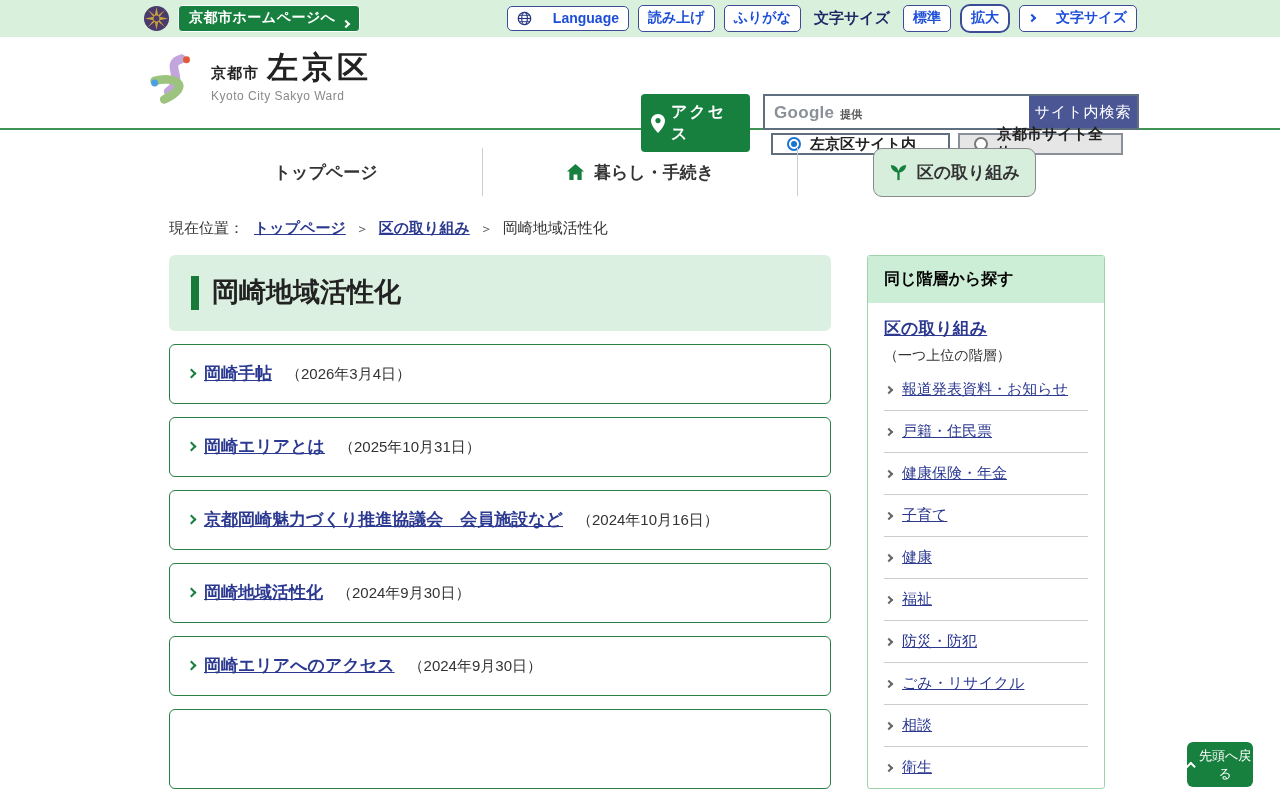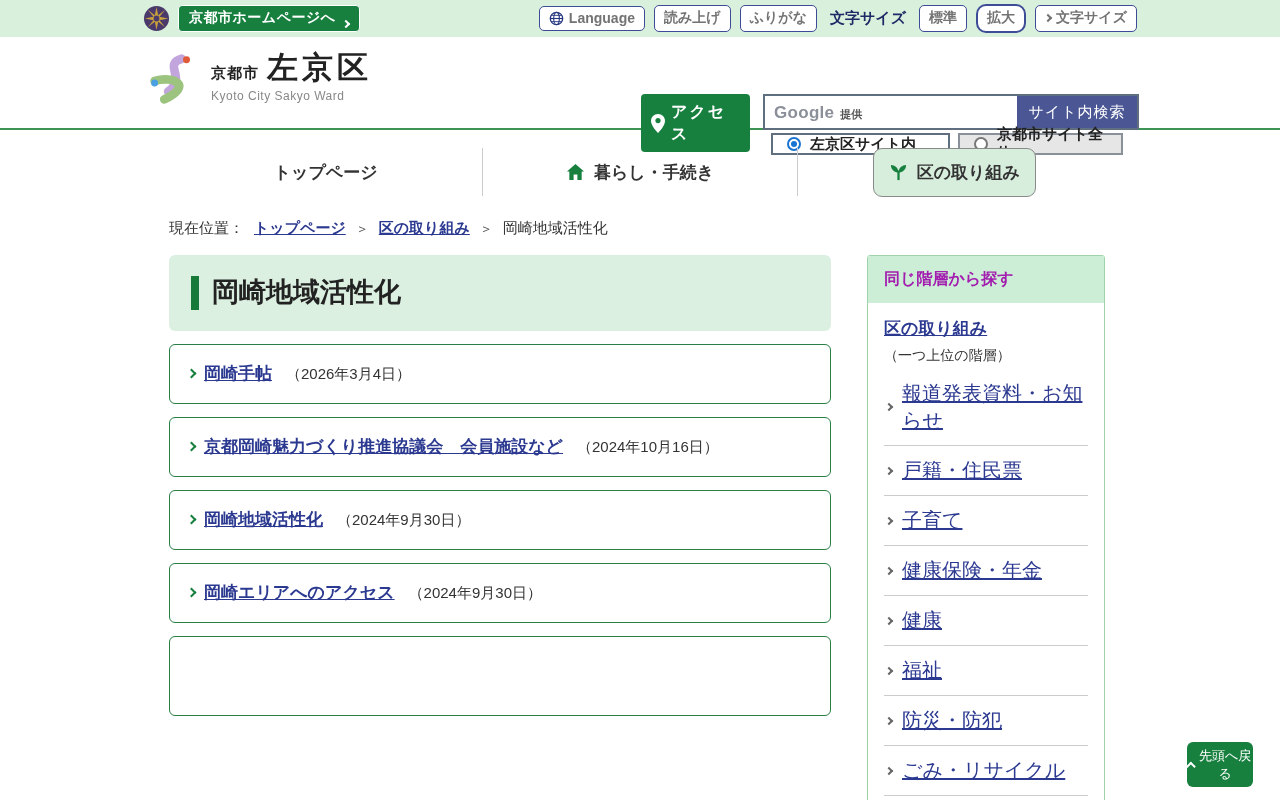--- a/index.html
+++ b/index.html
@@ -17,23 +17,23 @@
   }
   .tb-left { display:flex; align-items:center; gap:8px; }
   .tb-right { display:flex; align-items:center; gap:9px; }
   .emblem { width:27px; height:27px; display:block; }
   .home-btn {
     background:#17803f; color:#fff; border:1px solid #fff; border-radius:4px;
     font-size:14px; padding:3px 10px 4px; display:inline-flex; align-items:flex-end; gap:7px;
     cursor:pointer; font-weight:bold; letter-spacing:.5px;
   }
   .tb-btn {
-    background:#fff; border:1px solid #3d4c96; border-radius:5px; color:#737373;
+    background:#fff; border:1px solid #3d4c96; border-radius:5px; color:#1d4ed8;
     font-size:14px; font-weight:bold; padding:3px 9px 4px; display:inline-flex;
-    align-items:center; gap:5px; cursor:pointer;
+    align-items:center; gap:21px; cursor:pointer;
   }
   .tb-btn.strong { border-width:2px;border-radius:10px; }
   .tb-label { font-size:15px; font-weight:bold; color:#1d2a66; margin:0 4px; }
   .chev { display:inline-block; width:6px; height:6px; border-top:2px solid currentColor;
     border-right:2px solid currentColor; transform:rotate(45deg); }
   .chev.white { border-color:#fff; }
   .globe { width:15px; height:15px; }
   
   .header {
     position:absolute; top:37px; left:0; width:1280px; height:93px;
@@ -60,21 +60,21 @@
   .search-field input {
     width:100%; height:100%; border:none; outline:none; font-size:15px; padding:0 8px;
     font-family:inherit; background:transparent; position:relative; z-index:2;
   }
   .search-brand {
     position:absolute; left:9px; top:7px; z-index:1; display:flex; align-items:baseline; gap:6px;
   }
   .g-logo { font-size:17px; color:#8a8f98; font-weight:bold; letter-spacing:.3px; }
   .g-teikyo { font-size:11px; color:#555; font-weight:bold; }
   .search-btn {
-    width:120px; background:#4b5795; color:#fff; border:none; font-size:15px;
+    width:108px; background:#4b5795; color:#fff; border:none; font-size:15px;
     cursor:pointer; font-family:inherit; letter-spacing:1px;
   }
   .radio-row { display:flex; gap:8px; margin-top:3px; padding-left:8px; }
   .radio-opt {
     height:22px; display:flex; align-items:center; gap:9px; font-size:15px; font-weight:bold;
     color:#222; padding:0 14px; cursor:pointer;
   }
   .radio-opt.sel { background:#fff; border:2px solid #5f6f80; width:179px; }
   .radio-opt.unsel { background:#e6e6e6; border:2px solid #8a9099; width:165px; }
   .rb { width:14px; height:14px; border-radius:50%; background:#fff; position:relative; flex:0 0 auto; }
@@ -118,26 +118,26 @@
   .card-chev { display:inline-block; width:7px; height:7px; border-top:2.5px solid #17803f;
     border-right:2.5px solid #17803f; transform:rotate(45deg); margin-right:9px; position:relative; top:-2px; }
   .card-link { color:#2b3990; font-weight:bold; text-decoration:underline; cursor:pointer; }
   .card-date { color:#333; font-size:15px; margin-left:14px; font-weight:normal; white-space:nowrap; }
   .link-card.partial { height:80px; }
   
   .sidebar {
     position:absolute; left:867px; top:255px; width:238px; background:#fff;
     border:1px solid #9fd4ab; border-radius:3px;
   }
-  .sb-head { background:#cdeed6; padding:13px 16px; font-size:16px; font-weight:bold; color:#a21caf; }
+  .sb-head { background:#cdeed6; padding:13px 16px; font-size:16px; font-weight:bold; color:#000000; }
   .sb-body { padding:14px 16px 0; }
   .sb-parent { font-size:17px; font-weight:bold; color:#2b3990; text-decoration:underline; cursor:pointer; }
   .sb-note { font-size:14px; color:#333; margin:7px 0 4px; }
   .sb-list { list-style:none; }
-  .sb-item { display:flex; align-items:center; gap:10px; padding:11px 2px; font-size:20px; cursor:pointer; }
+  .sb-item { display:flex; align-items:center; gap:10px; padding:11px 2px; font-size:15px; cursor:pointer; }
   .sb-item + .sb-item { border-top:1px solid #ccc; }
   .sb-chev { display:inline-block; width:6px; height:6px; border-top:2px solid #666;
     border-right:2px solid #666; transform:rotate(45deg); flex:0 0 auto; }
   .sb-link { color:#2b3990; text-decoration:underline; }
   
   .back-top {
     position:absolute; right:27px; bottom:13px; width:66px; height:45px;
     background:#17803f; border:none; border-radius:6px; color:#fff; cursor:pointer;
     display:flex; flex-direction:row; align-items:center; justify-content:center; gap:3px;
     font-size:13px; font-family:inherit;
@@ -288,20 +288,23 @@
   <div class="page-title-box">
     <h1 class="page-title">岡崎地域活性化</h1>
   </div>
 
   <div>
 
       <div class="link-card">
         <span class="card-chev"></span><a class="card-link">岡崎手帖</a><span class="card-date">（2026年3月4日）</span>
       </div>
 
+      <div class="link-card">
+        <span class="card-chev"></span><a class="card-link">岡崎エリアとは</a><span class="card-date">（2025年10月31日）</span>
+      </div>
 
 
       <div class="link-card">
         <span class="card-chev"></span><a class="card-link">京都岡崎魅力づくり推進協議会　会員施設など</a><span class="card-date">（2024年10月16日）</span>
       </div>
 
       <div class="link-card">
         <span class="card-chev"></span><a class="card-link">岡崎地域活性化</a><span class="card-date">（2024年9月30日）</span>
       </div>
 
@@ -325,26 +328,26 @@
           <a class="sb-link">報道発表資料・お知らせ</a>
         </li>
 
         <li class="sb-item">
           <span class="sb-chev"></span>
           <a class="sb-link">戸籍・住民票</a>
         </li>
 
         <li class="sb-item">
           <span class="sb-chev"></span>
+          <a class="sb-link">健康保険・年金</a>
+        </li>
+
+        <li class="sb-item">
+          <span class="sb-chev"></span>
           <a class="sb-link">子育て</a>
-        </li>
-
-        <li class="sb-item">
-          <span class="sb-chev"></span>
-          <a class="sb-link">健康保険・年金</a>
         </li>
 
         <li class="sb-item">
           <span class="sb-chev"></span>
           <a class="sb-link">健康</a>
         </li>
 
         <li class="sb-item">
           <span class="sb-chev"></span>
           <a class="sb-link">福祉</a>

